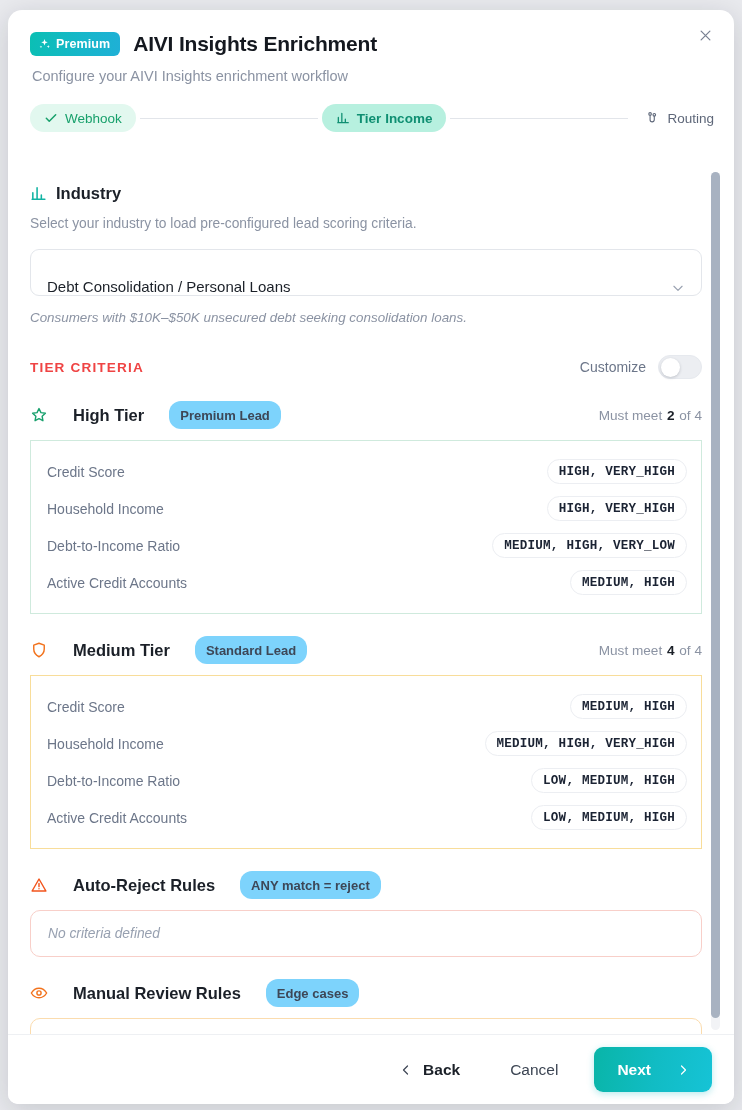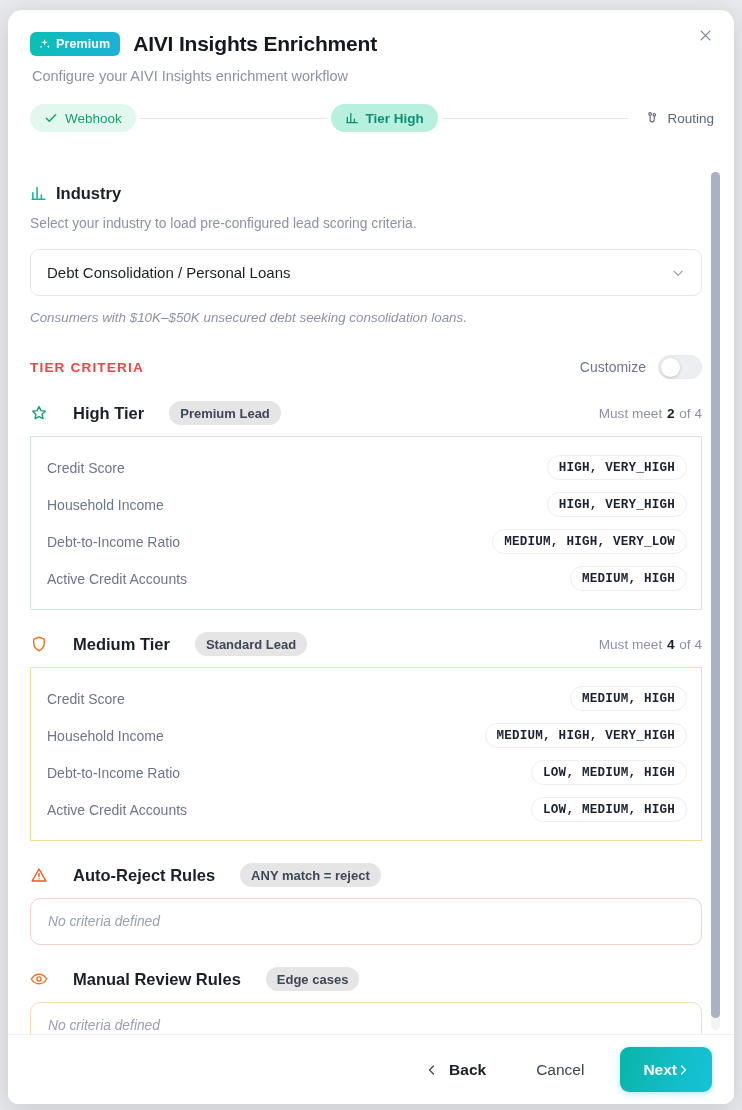--- a/index.html
+++ b/index.html
@@ -75,21 +75,21 @@
   }
 
   
   .sec-title { display:flex; align-items:center; gap:9px; margin-top:4px; }
   .sec-title .t-ico { width:17px; height:17px; display:inline-flex; }
   .sec-title h3 { font-size:16.5px; font-weight:700; color:#1b2028; }
   .sec-desc { margin-top:13px; font-size:13.8px; color:#8b93a3; }
   .select-box {
     margin-top:18px; height:47px; width:672px;
     border:1px solid #e3e6eb; border-radius:9px;
-    display:flex; align-items:center; justify-content:space-between;
+    display:flex; align-items:flex-end; justify-content:space-between;
     padding: 0 16px 0 16px;
     background:#fff; cursor:pointer;
   }
   .select-val { font-size:15px; color:#1b2028; }
   .select-box .chev { width:14px; height:14px; color:#9aa2b1; display:inline-flex; }
   .select-note { margin-top:14px; font-size:13.4px; color:#8b93a3; font-style:italic; }
 
   
   .tier-head {
     margin-top:30px; display:flex; align-items:center; justify-content:space-between;
@@ -110,22 +110,22 @@
 
   
   .tier-row {
     margin-top:22px; display:flex; align-items:center; justify-content:space-between;
     width:672px;
   }
   .tier-left { display:flex; align-items:center; gap:25px; }
   .tier-left .tier-ico { width:18px; height:18px; display:inline-flex; }
   .tier-name { font-size:16.5px; font-weight:700; color:#1b2028; }
   .pill {
-    display:inline-flex; align-items:center; height:24px; padding:0 11px;
-    border-radius:12px; background:#e5e5e5; color:#3d4757;
+    display:inline-flex; align-items:center; height:24px; padding:14px 11px;
+    border-radius:12px; background:#7dd3fc; color:#3d4757;
     font-size:13px; font-weight:600; white-space:nowrap;
   }
   .must-meet { font-size:13.6px; color:#8b93a3; white-space:nowrap; }
   .must-meet b { color:#1b2028; font-weight:700; padding:0 1px; }
 
   .crit-card {
     margin-top:11px; width:672px;
     border-radius:0; border:1px solid #cfeadd;
     padding: 12px 14px 12px 16px; background:#fff;
   }
@@ -163,21 +163,21 @@
     font-size:15.5px; font-weight:700; color:#1b2028;
     padding: 8px 14px; margin-right:22px;
   }
   .btn-back .chev { width:12px; height:12px; display:inline-flex; color:#3c4553; }
   .btn-cancel {
     background:none; border:none; cursor:pointer;
     font-size:15.5px; font-weight:500; color:#3c4553;
     padding: 8px 14px; margin-right:22px;
   }
   .btn-next {
-    display:inline-flex; align-items:center; gap:0;
+    display:inline-flex; align-items:center; gap:26px;
     height:45px; padding: 0 23px; border:none; border-radius:9px; cursor:pointer;
     background: linear-gradient(100deg,#09b5a8 0%, #11bcc4 52%, #16c3d6 100%);
     color:#fff; font-size:15.5px; font-weight:700;
     box-shadow:0 2px 7px rgba(16,186,196,.30);
   }
   .btn-next .chev { width:12px; height:12px; display:inline-flex; }
 </style>
 </head>
 <body>
 
@@ -216,21 +216,21 @@
           </span>
           <span>Webhook</span>
         </span>
         <span class="step-line"></span>
         <span class="step active">
           <span class="s-ico">
             <svg viewBox="0 0 24 24" fill="none" stroke="currentColor" stroke-width="2.2" stroke-linecap="round">
                 <path d="M4 20V11M10 20V4M16 20v-6M21 20H3"></path>
               </svg>
           </span>
-          <span>Tier High</span>
+          <span>Tier Income</span>
         </span>
         <span class="step-line"></span>
         <span class="step idle">
           <span class="s-ico">
             <svg viewBox="0 0 24 24" fill="none" stroke="currentColor" stroke-width="1.9" stroke-linecap="round">
                 <circle cx="7" cy="5" r="2.2"></circle>
                 <path d="M7 7.2V15a3.6 3.6 0 007.2 0V9"></path>
                 <circle cx="14.2" cy="6.6" r="2.2"></circle>
               </svg>
           </span>

